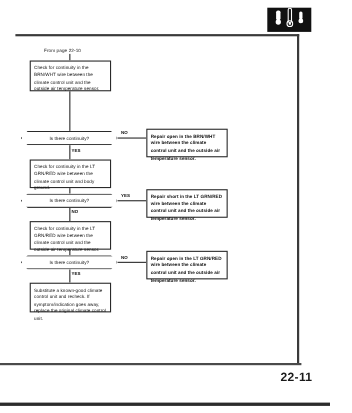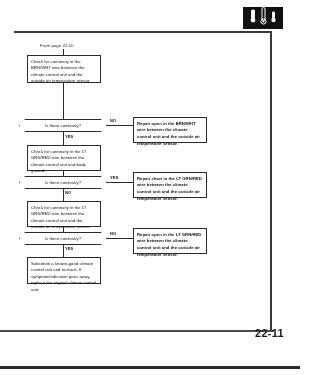--- a/index.html
+++ b/index.html
@@ -57,21 +57,21 @@
     align-items: center;
     justify-content: center;
     gap: 3px;
   }
   .tab-glyph { display:block; }
 
   
   #page-number {
     position: absolute;
     right: 16px;
-    top: 327px;
+    top: 337px;
     font-size: 11px;
     font-weight: bold;
     letter-spacing: 0.3px;
     color: #1a1a1a;
     text-align: center;
   }
 
   
   .from-label {
     position: absolute;

